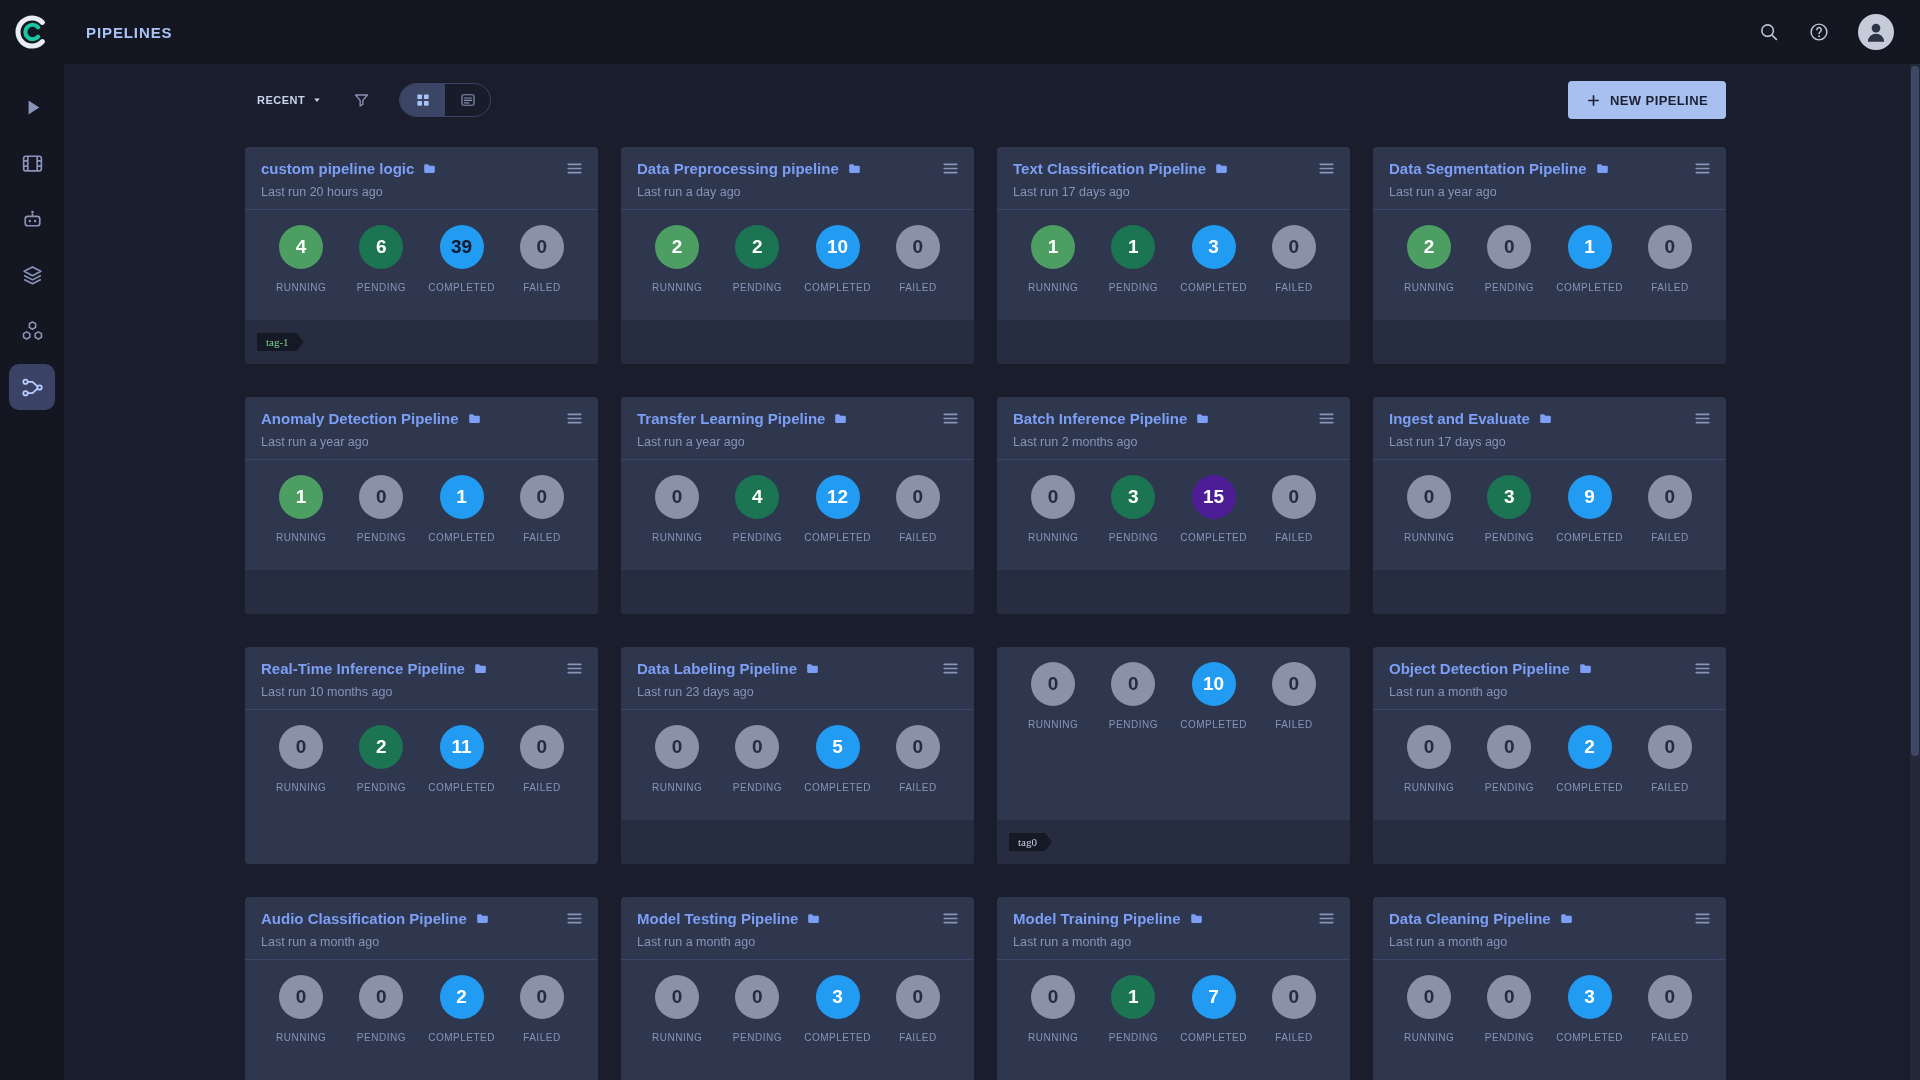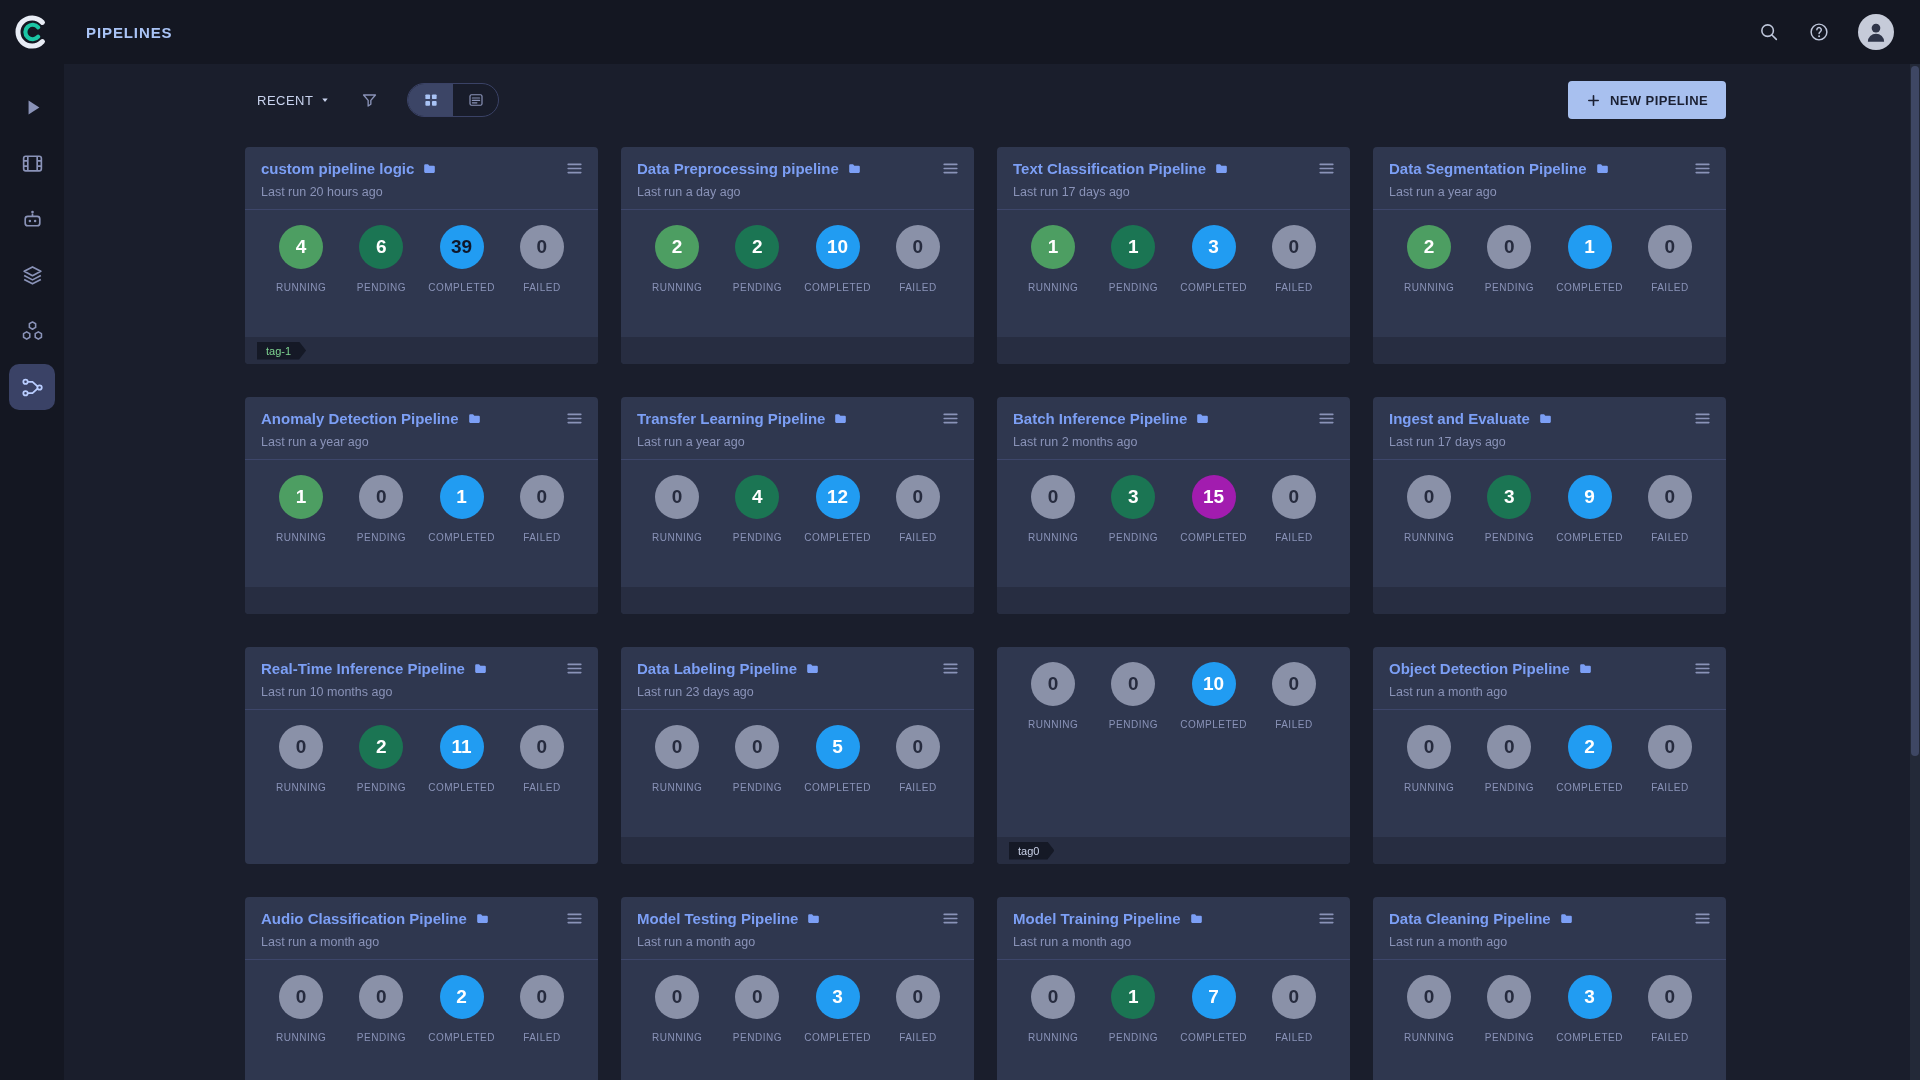--- a/index.html
+++ b/index.html
@@ -21,21 +21,21 @@
   
   .sidebar { position:absolute; top:64px; left:0; width:64px; height:1016px; background:#141722; display:flex; flex-direction:column; align-items:center; padding-top:20px; gap:10px; z-index:5; }
   .nav-item { width:46px; height:46px; border-radius:10px; display:flex; align-items:center; justify-content:center; color:#8A93B8; cursor:pointer; }
   .nav-item.active { background:#3A4266; color:#B9CDFF; }
   .nav-item svg { width:25px; height:25px; }
 
   
   .main { position:absolute; left:64px; top:64px; width:1856px; height:1016px; }
   .content { width:1481px; margin-left:181px; }
   .controls { height:44px; margin-top:14px; display:flex; align-items:center; }
-  .sort-dd { display:flex; align-items:center; gap:7px; color:#C9D3EE; font-size:13px; font-weight:normal; letter-spacing:0.5px; cursor:pointer; margin-left:12px; }
+  .sort-dd { display:flex; align-items:center; gap:7px; color:#C9D3EE; font-size:11px; font-weight:bold; letter-spacing:0.5px; cursor:pointer; margin-left:12px; }
   .sort-dd svg { width:10px; height:10px; color:#C9D3EE; }
   .filter-btn { margin-left:30px; color:#8A93B8; cursor:pointer; }
   .filter-btn svg { width:19px; height:19px; }
   .view-toggle { margin-left:28px; display:flex; height:34px; border:1px solid #3A4266; border-radius:17px; overflow:hidden; background:#181C2A; }
   .view-seg { width:45px; display:flex; align-items:center; justify-content:center; color:#8A93B8; cursor:pointer; }
   .view-seg.active { background:#3C4566; color:#A9C3F5; }
   .view-seg svg { width:18px; height:18px; }
   .btn-new { margin-left:auto; height:38px; padding:8px 18px; border:none; border-radius:4px; background:var(--new-pipeline-bg,#A8C0EF); color:#1B2033; font-weight:bold; font-size:13px; letter-spacing:0.4px; display:flex; align-items:center; gap:9px; cursor:pointer; font-family:inherit; }
   .btn-new svg { width:15px; height:15px; }
 
@@ -47,21 +47,21 @@
   .card-title { color:var(--accent,#7C9FF5); font-size:15px; font-weight:bold; white-space:nowrap; overflow:hidden; text-overflow:ellipsis; max-width:272px; }
   .folder-ic { margin-left:8px; color:var(--accent,#7C9FF5); display:flex; }
   .folder-ic svg { width:15px; height:15px; }
   .menu-btn { margin-left:auto; color:#8A93B8; cursor:pointer; display:flex; }
   .menu-btn svg { width:19px; height:19px; }
   .card-sub { margin-top:7px; padding-bottom:10px; color:#8A93B8; font-size:12.5px; }
   .card-stats { display:flex; padding:15px 16px 0; }
   .stat { flex:1; display:flex; flex-direction:column; align-items:center; }
   .stat-circle { width:44px; height:44px; border-radius:50%; display:flex; align-items:center; justify-content:center; font-size:19px; font-weight:bold; }
   .stat-label { margin-top:13px; font-size:10px; color:#8A93B8; letter-spacing:0.5px; }
-  .card-footer { margin-top:auto; height:27px; background:#272D41; display:flex; align-items:center; gap:8px; padding:7px 12px; }
+  .card-footer { margin-top:auto; height:44px; background:#272D41; display:flex; align-items:center; gap:8px; padding:7px 12px;font-family:Liberation Serif, serif; }
   .tag { background:#151926; font-size:11px; padding:3px 15px 3px 9px; clip-path:polygon(0 0, calc(100% - 7px) 0, 100% 50%, calc(100% - 7px) 100%, 0 100%); }
 
   
   .scrollbar { position:absolute; top:64px; right:0; width:10px; height:1016px; background:#232938; z-index:7; }
   .scroll-thumb { position:absolute; left:1px; top:2px; width:8px; height:690px; background:#3E4764; border-radius:4px; cursor:pointer; }
 </style>
 </head>
 <body>
 
 <header class="topbar">
@@ -460,21 +460,21 @@
           <div class="card-stats">
             <div class="stat">
               <div class="stat-circle" style="background:#8A91A8;color:#262B3E">0</div>
               <div class="stat-label">RUNNING</div>
             </div>
             <div class="stat">
               <div class="stat-circle" style="background:#1B7553;color:#FFFFFF">3</div>
               <div class="stat-label">PENDING</div>
             </div>
             <div class="stat">
-              <div class="stat-circle" style="background:#a21caf;color:#FFFFFF">15</div>
+              <div class="stat-circle" style="background:#4c1d95;color:#FFFFFF">15</div>
               <div class="stat-label">COMPLETED</div>
             </div>
             <div class="stat">
               <div class="stat-circle" style="background:#8A91A8;color:#262B3E">0</div>
               <div class="stat-label">FAILED</div>
             </div>
           </div>
           <div class="card-footer"></div>
         </div>
         <div class="card">

